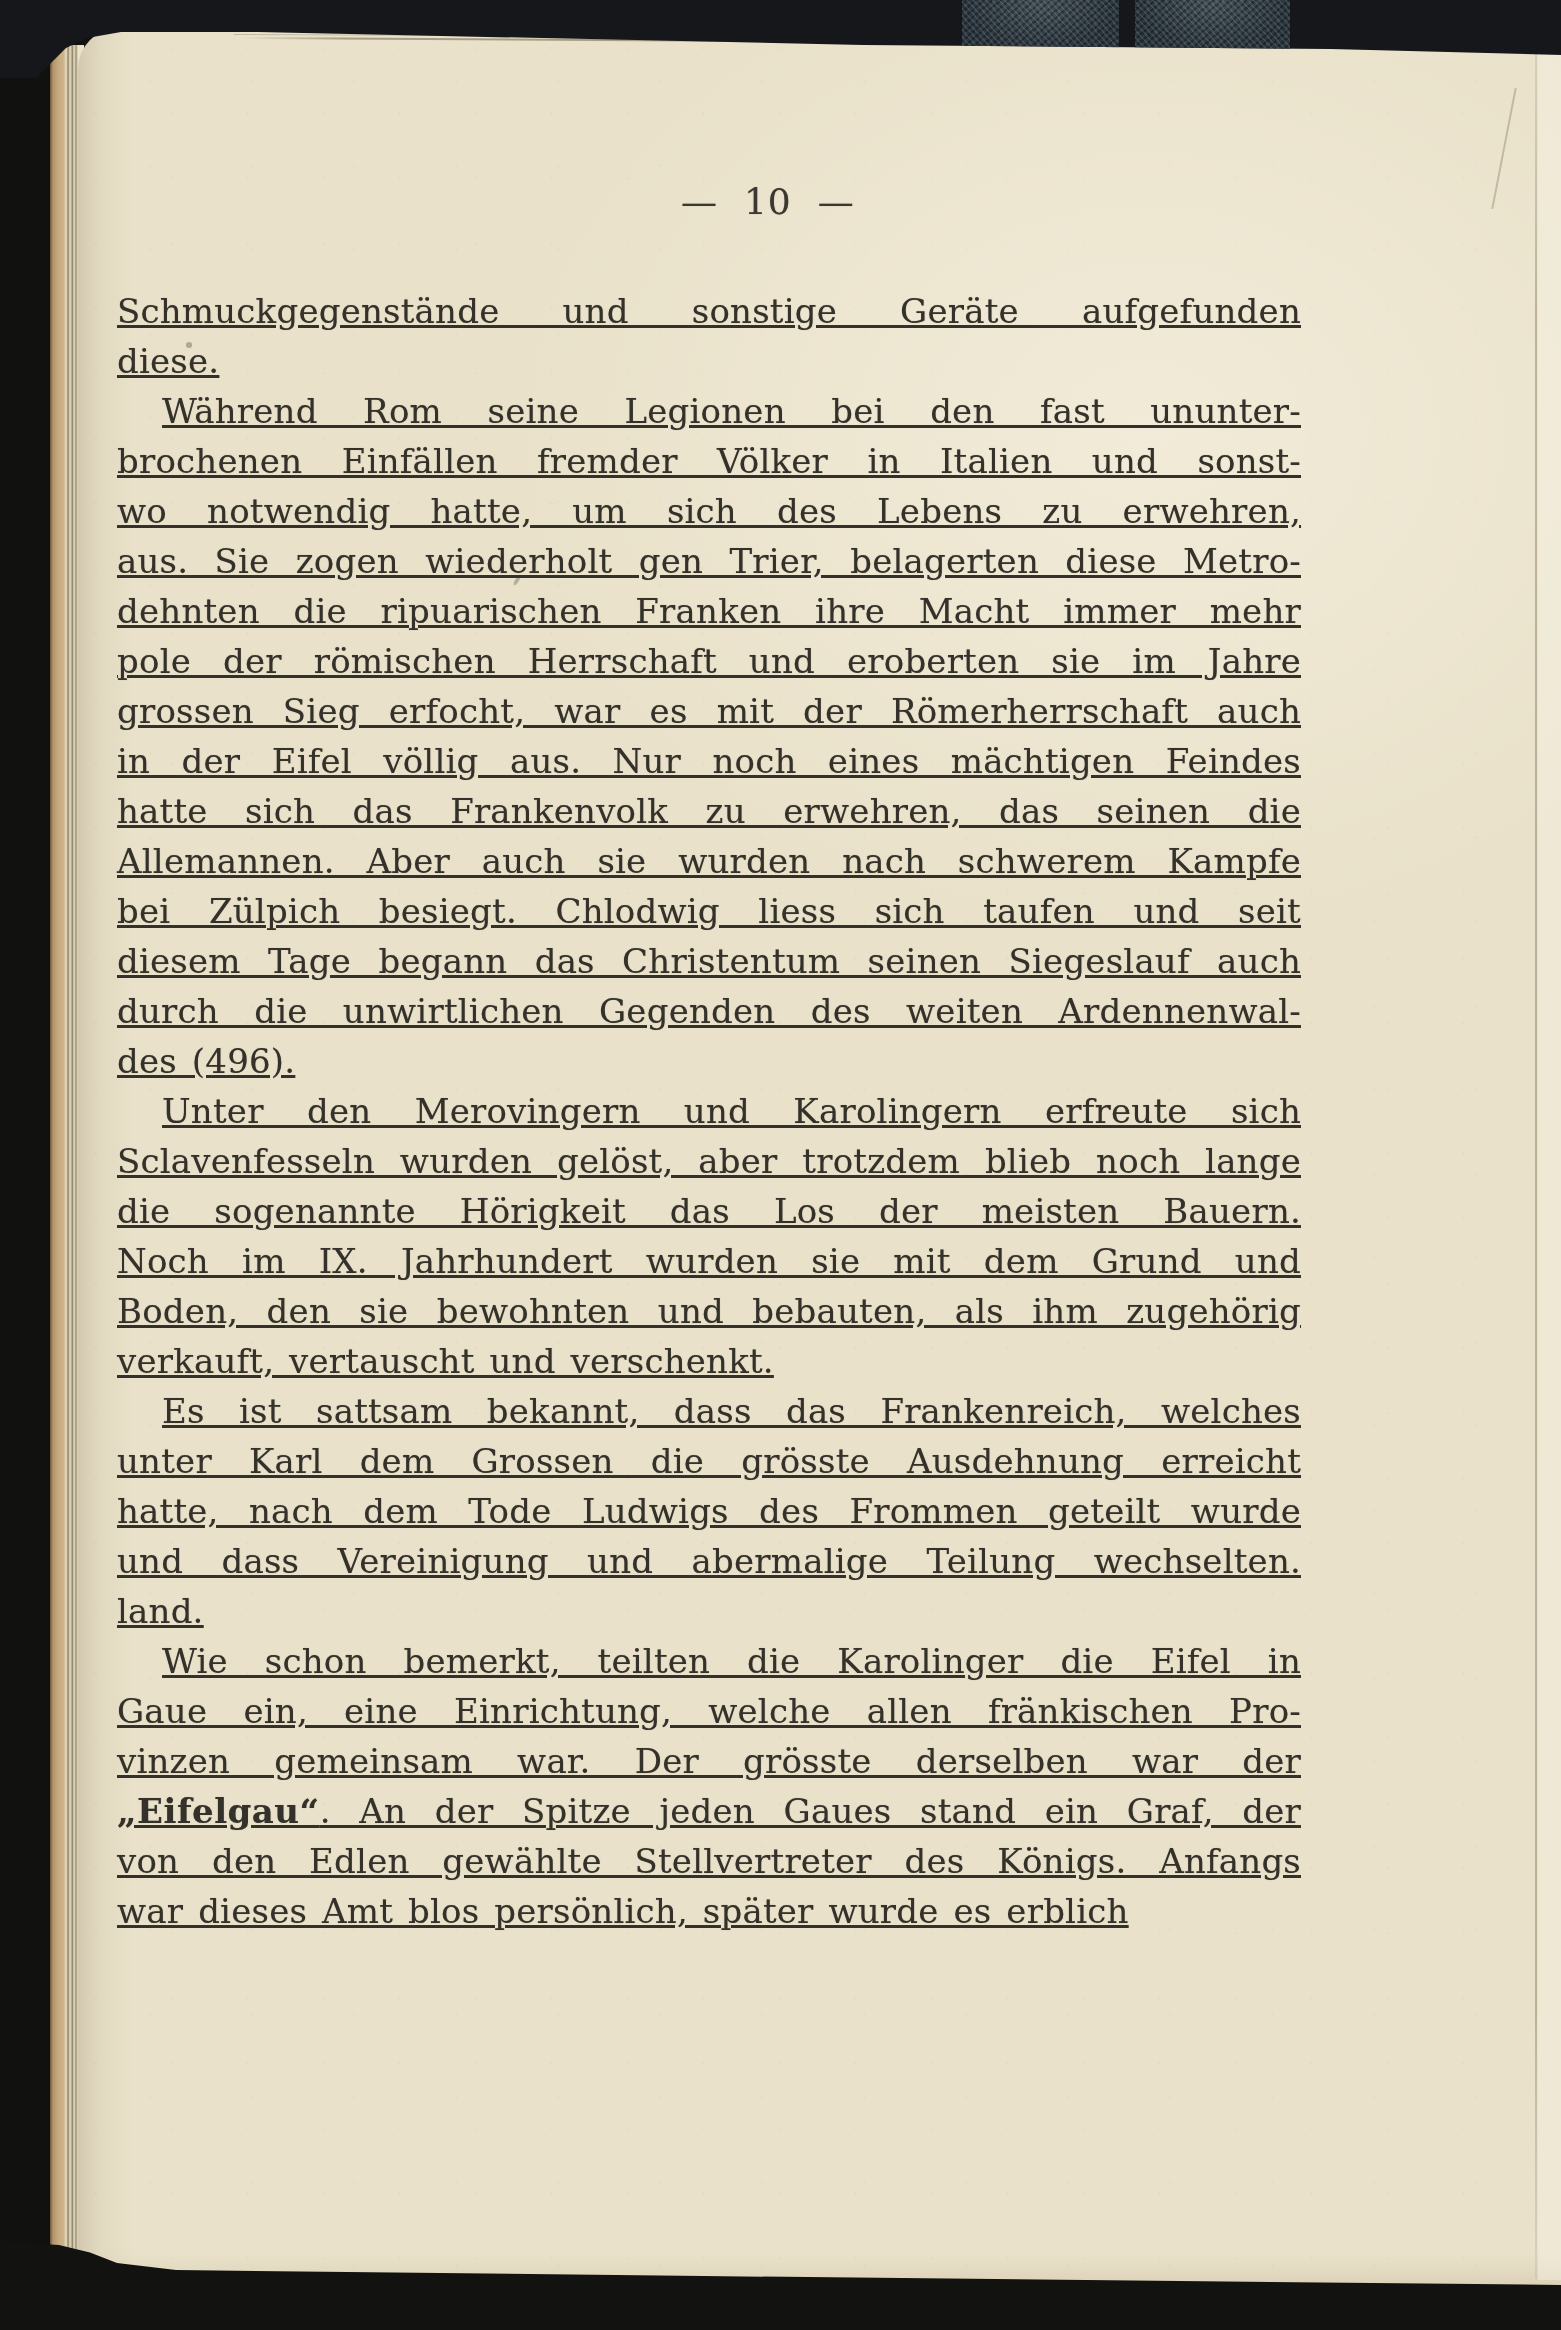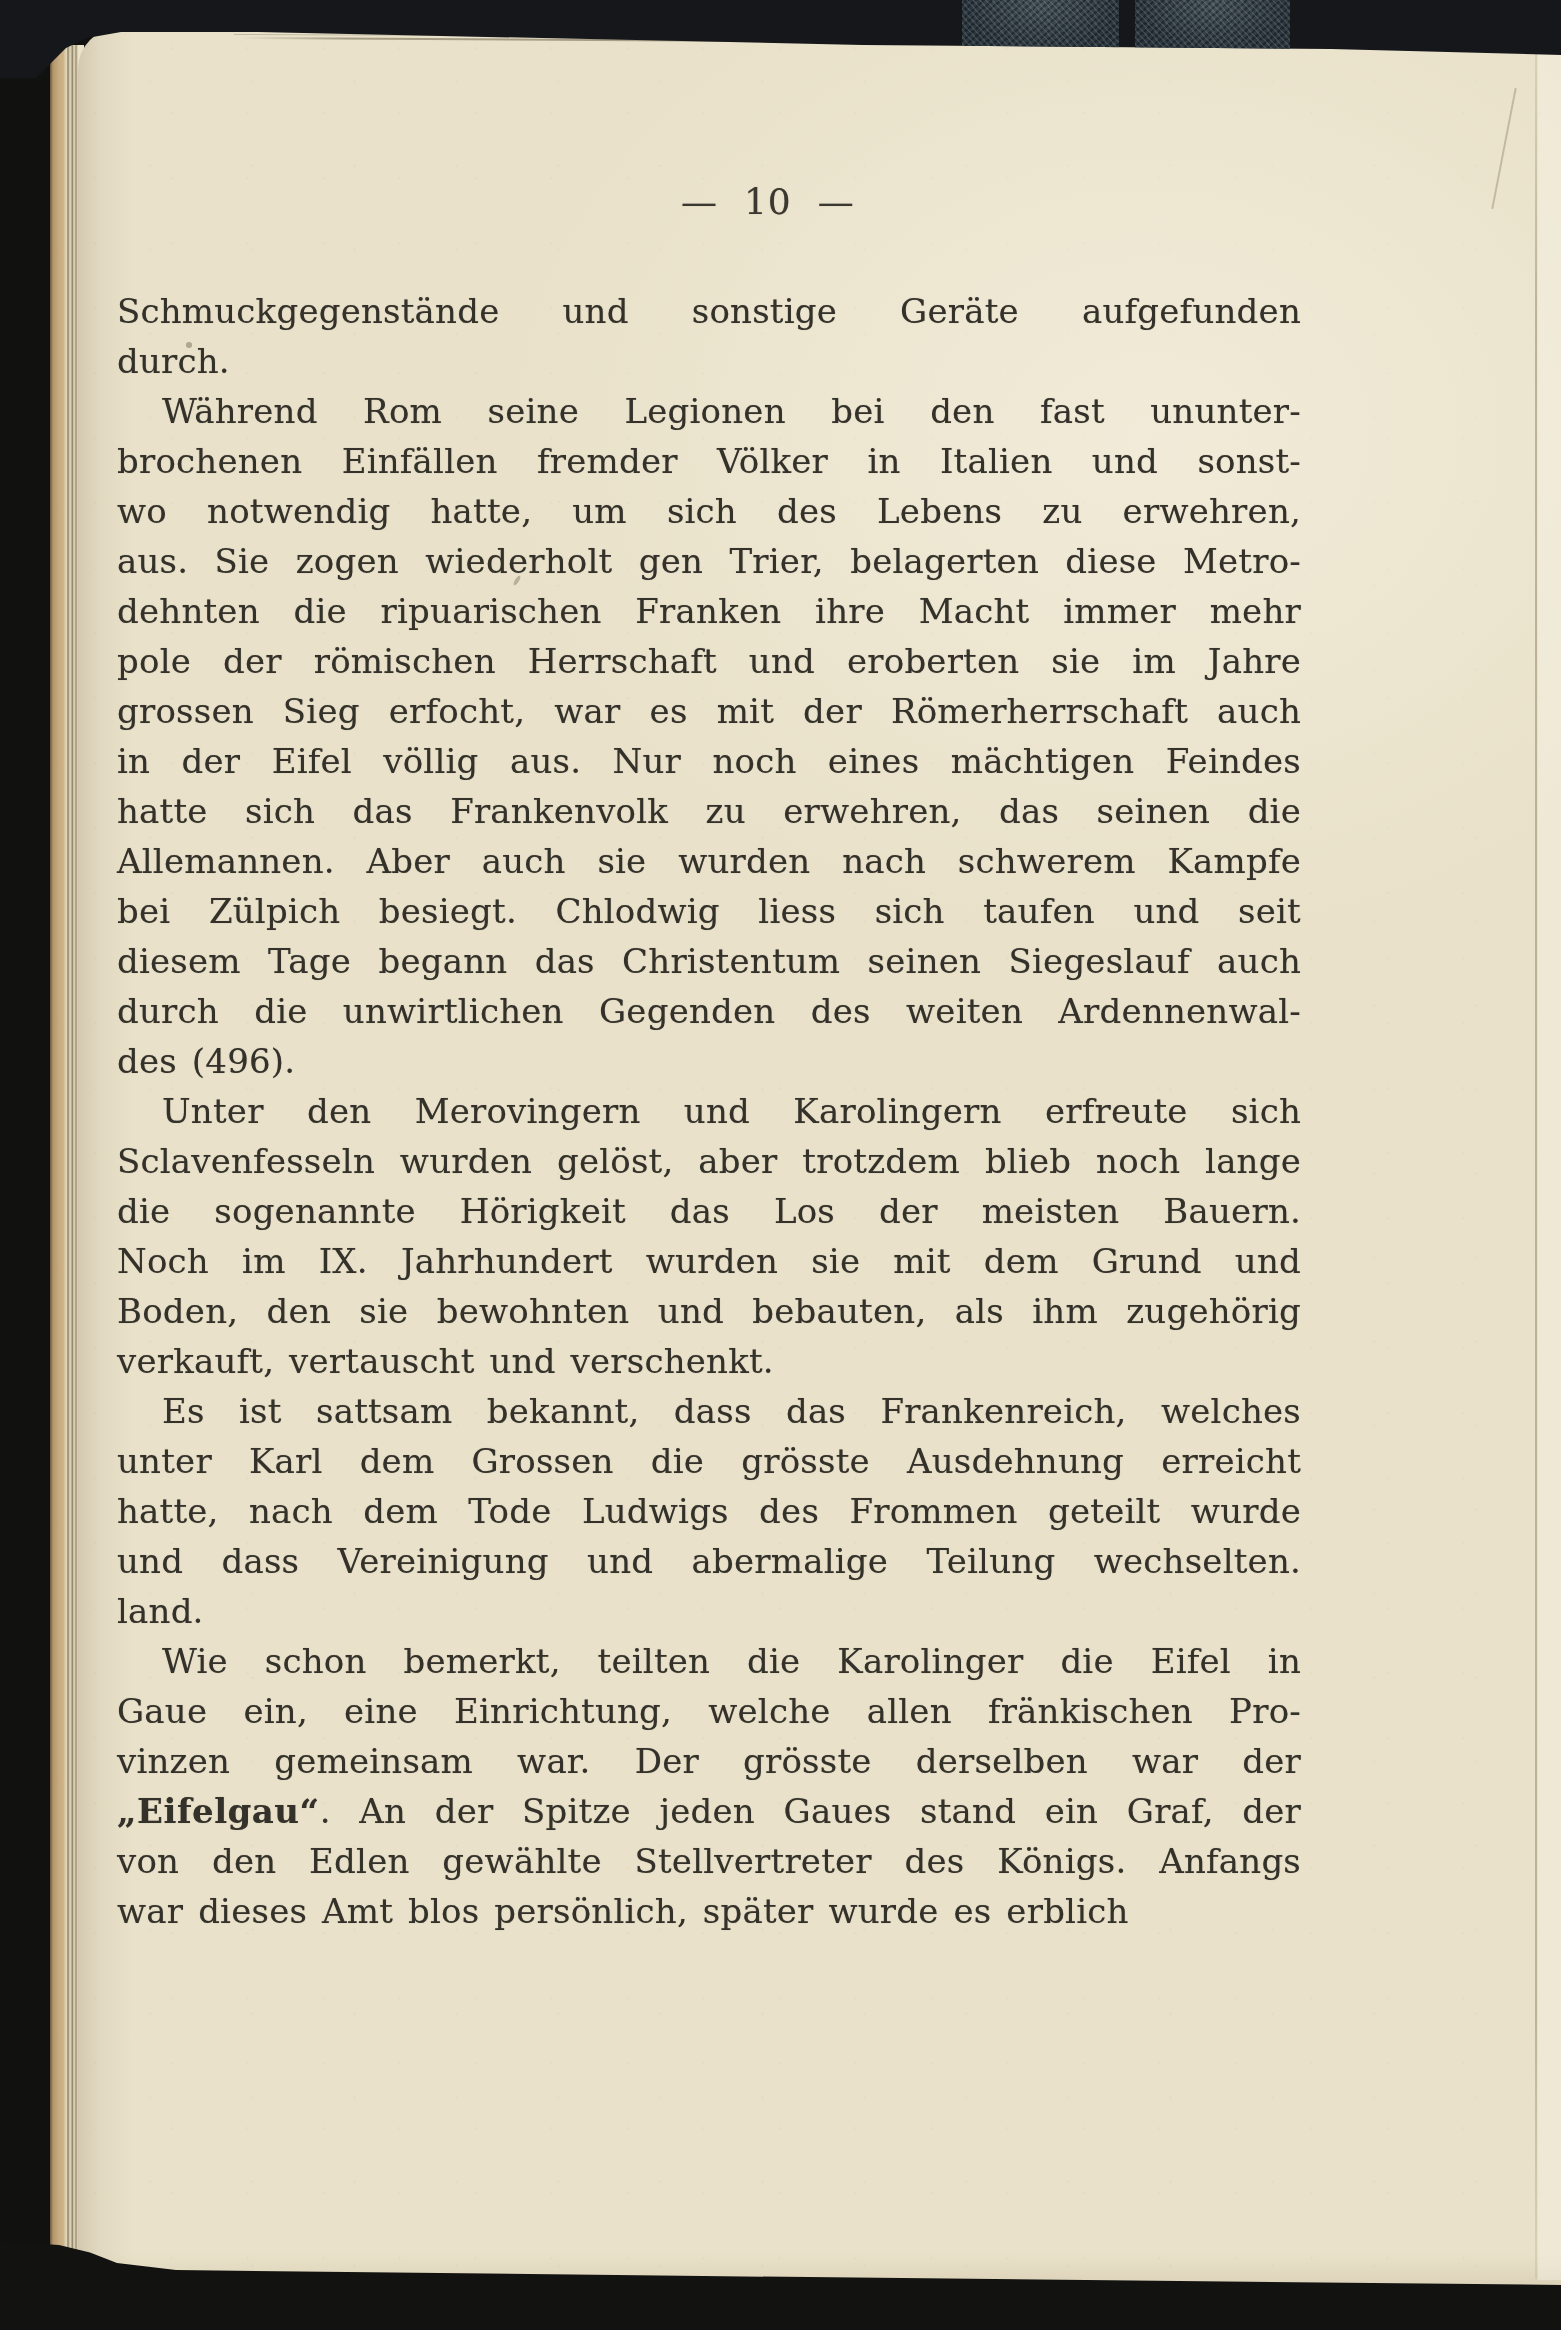--- a/index.html
+++ b/index.html
@@ -86,20 +86,21 @@
     position:absolute;left:681px;top:181px;width:234px;
     font-size:36px;color:#3b3831;
     word-spacing:14px;letter-spacing:0.8px;
     text-shadow:0 0 0.9px rgba(55,50,42,.45);
   }
   .text-block{
     position:absolute;left:117px;top:286px;width:1184px;
     font-size:34px;line-height:50px;color:var(--ink,#33312a);
     word-spacing:3.9px;letter-spacing:0.2px;
     text-shadow:0 0 0.9px rgba(51,49,42,.38);
+    text-decoration:underline;
   }
   .text-block .line{text-align:justify;text-align-last:justify;white-space:normal;}
   .text-block .line.last{text-align-last:left;}
   .text-block .line.indent{text-indent:45px;}
   .text-block b{font-weight:bold;letter-spacing:0.5px;}
 
   
   .ink-speck-1{position:absolute;left:108px;top:314px;width:5.5px;height:5.5px;border-radius:50%;
                background:rgba(70,64,52,.35);}
   .ink-speck-2{position:absolute;left:437px;top:547px;width:3.9px;height:11px;border-radius:50%;
@@ -125,21 +126,21 @@
   <div class="leather-block leather-a"></div>
   <div class="leather-block leather-b"></div>
 </div>
 
 <div class="bottom-band"></div>
 
 <div class="page-number">— 10 —</div>
 
 <div class="text-block">
     <div class="line">Schmuckgegenstände und sonstige Geräte aufgefunden</div>
-    <div class="line last">durch.</div>
+    <div class="line last">diese.</div>
     <div class="line indent">Während Rom seine Legionen bei den fast ununter-</div>
     <div class="line">brochenen Einfällen fremder Völker in Italien und sonst-</div>
     <div class="line">wo notwendig hatte, um sich des Lebens zu erwehren,</div>
     <div class="line">aus. Sie zogen wiederholt gen Trier, belagerten diese Metro-</div>
     <div class="line">dehnten die ripuarischen Franken ihre Macht immer mehr</div>
     <div class="line">pole der römischen Herrschaft und eroberten sie im Jahre</div>
     <div class="line">grossen Sieg erfocht, war es mit der Römerherrschaft auch</div>
     <div class="line">in der Eifel völlig aus. Nur noch eines mächtigen Feindes</div>
     <div class="line">hatte sich das Frankenvolk zu erwehren, das seinen die</div>
     <div class="line">Allemannen. Aber auch sie wurden nach schwerem Kampfe</div>

